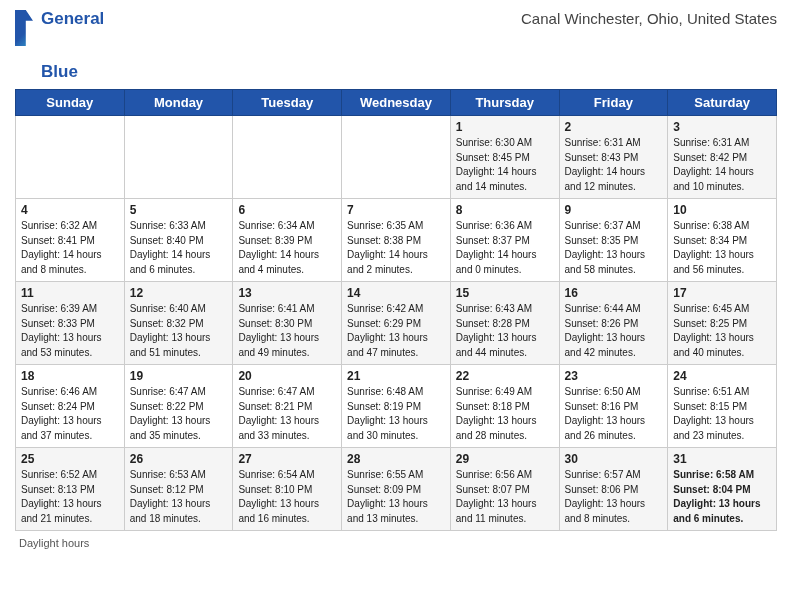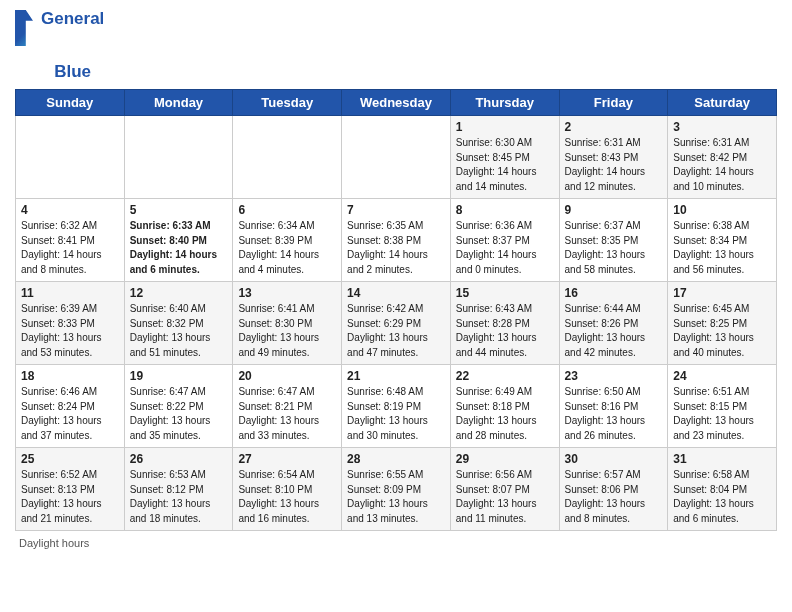--- a/index.html
+++ b/index.html
@@ -13,21 +13,20 @@
     .header {
       display: flex;
       justify-content: space-between;
       align-items: flex-start;
       margin-bottom: 8px;
     }
     .logo {
       display: flex;
       align-items: center;
       gap: 4px;
-      text-align: center;
     }
     .title-block {
       text-align: right;
     }
     .main-title {
       font-size: 36px;
       font-weight: bold;
       color: #222;
     }
     .subtitle {
@@ -88,20 +87,21 @@
 
 <div class="header">
   <div class="logo">
 
     <div style="display:flex;flex-direction:column;line-height:1.1;">
       <span style="font-size:17px;font-weight:bold;color:#2255aa;">General</span>
       <span style="font-size:17px;font-weight:bold;color:#2255aa;margin-top:34px;">Blue</span>
     </div>
   </div>
   <div class="title-block">
+    <div class="subtitle">Canal Winchester, Ohio, United States</div>
   </div>
 </div>
 
 <table>
   <thead>
     <tr>
     <th>Sunday</th>
         <th>Monday</th>
         <th>Tuesday</th>
         <th>Wednesday</th>
@@ -137,21 +137,21 @@
       </tr>
       <tr>
         <td>
           <div class="day-num">4</div>
           <div class="day-info" style="white-space: pre-line;">Sunrise: 6:32 AM
 Sunset: 8:41 PM
 Daylight: 14 hours and 8 minutes.</div>
         </td>
         <td>
           <div class="day-num">5</div>
-          <div class="day-info" style="white-space: pre-line; font-weight: bold;">Sunrise: 6:33 AM
+          <div class="day-info" style="white-space: pre-line;">Sunrise: 6:33 AM
 Sunset: 8:40 PM
 Daylight: 14 hours and 6 minutes.</div>
         </td>
         <td>
           <div class="day-num">6</div>
           <div class="day-info" style="white-space: pre-line;">Sunrise: 6:34 AM
 Sunset: 8:39 PM
 Daylight: 14 hours and 4 minutes.</div>
         </td>
         <td>
@@ -299,21 +299,21 @@
 Daylight: 13 hours and 11 minutes.</div>
         </td>
         <td>
           <div class="day-num">30</div>
           <div class="day-info" style="white-space: pre-line;">Sunrise: 6:57 AM
 Sunset: 8:06 PM
 Daylight: 13 hours and 8 minutes.</div>
         </td>
         <td>
           <div class="day-num">31</div>
-          <div class="day-info" style="white-space: pre-line;">Sunrise: 6:58 AM
+          <div class="day-info" style="white-space: pre-line; font-weight: bold;">Sunrise: 6:58 AM
 Sunset: 8:04 PM
 Daylight: 13 hours and 6 minutes.</div>
         </td>
       </tr>
     </tbody>
 </table>
 
 <div class="footer">
   <span>Daylight hours</span>
 </div>

